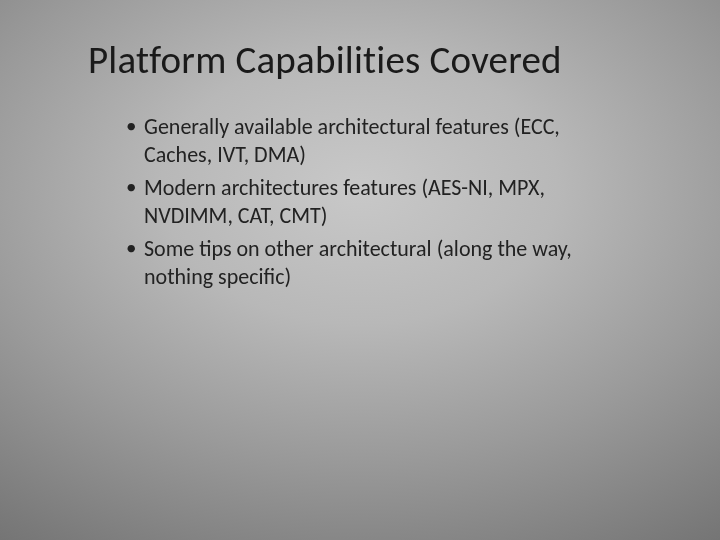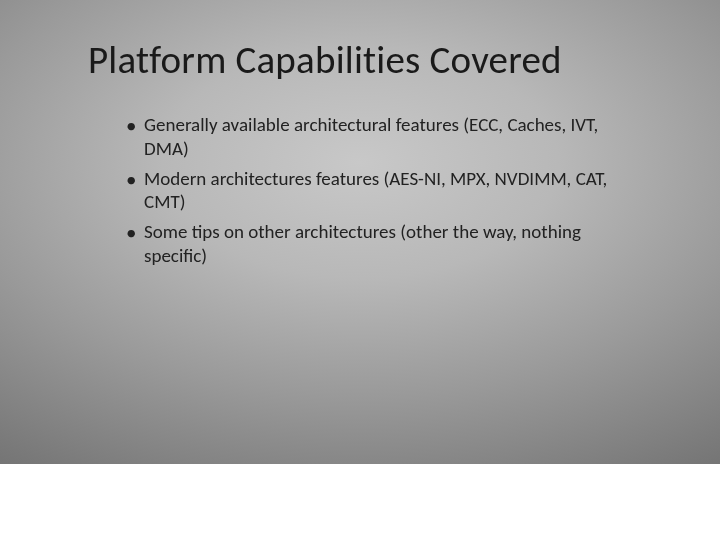--- a/index.html
+++ b/index.html
@@ -5,42 +5,42 @@
   html, body {
     margin: 0;
     padding: 0;
     width: 720px;
     height: 540px;
     overflow: hidden;
     font-family: Calibri, "Segoe UI", Arial, sans-serif;
   }
   .slide {
     width: 720px;
-    height: 464px;
+    height: 540px;
     background: radial-gradient(ellipse 110% 100% at 50% 35%, #c8c8c8 0%, #b8b8b8 25%, #9a9a9a 50%, #7a7a7a 75%, #5c5c5c 100%);
     position: relative;
     box-sizing: border-box;
     padding: 36px 50px 40px 88px;
     color: #1a1a1a;
   }
   .title {
     font-size: 39px;
     font-weight: 400;
     margin: 0 0 30px 0;
     color: #1a1a1a;
     letter-spacing: 0.2px;
   }
   .bullets {
     list-style: none;
     margin: 0;
     padding: 0 0 0 38px;
   }
   .bullets li {
     position: relative;
-    font-size: 19px;
+    font-size: 22px;
     line-height: 1.25;
     margin-bottom: 6px;
     color: #222;
     padding-left: 18px;
     padding-right: 40px;
   }
   .bullets li::before {
     content: "•";
     position: absolute;
     left: 0;
@@ -50,15 +50,15 @@
   }
 </style>
 </head>
 <body>
 
 <div class="slide">
   <h1 class="title">Platform Capabilities Covered</h1>
   <ul class="bullets">
     <li>Generally available architectural features (ECC, Caches, IVT, DMA)</li>
     <li>Modern architectures features (AES-NI, MPX, NVDIMM, CAT, CMT)</li>
-    <li>Some tips on other architectures (other the way, nothing specific)</li>
+    <li>Some tips on other architectural (along the way, nothing specific)</li>
   </ul>
 </div>
 
 </body></html>

